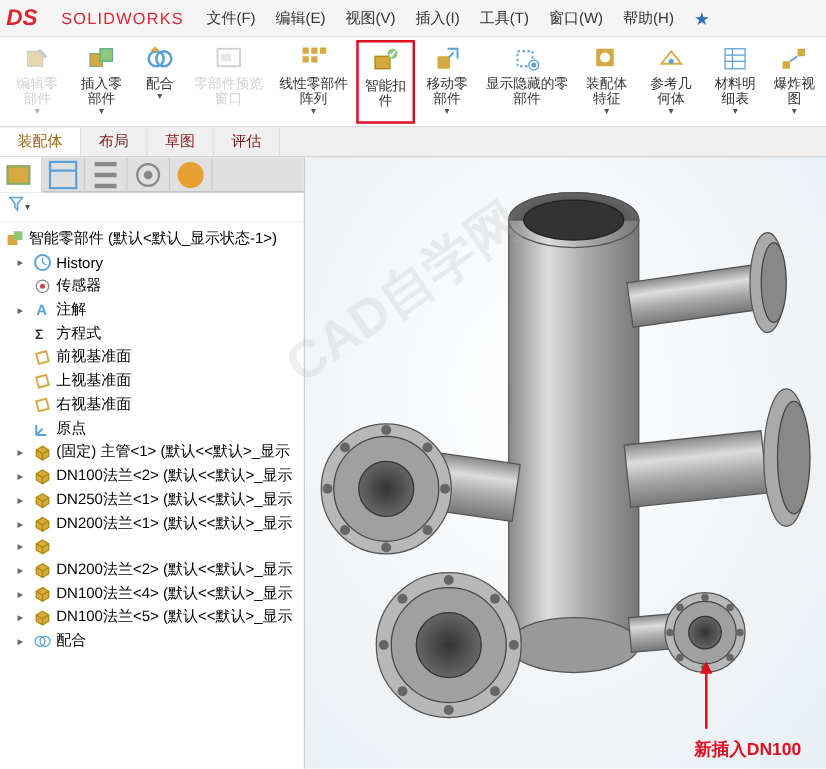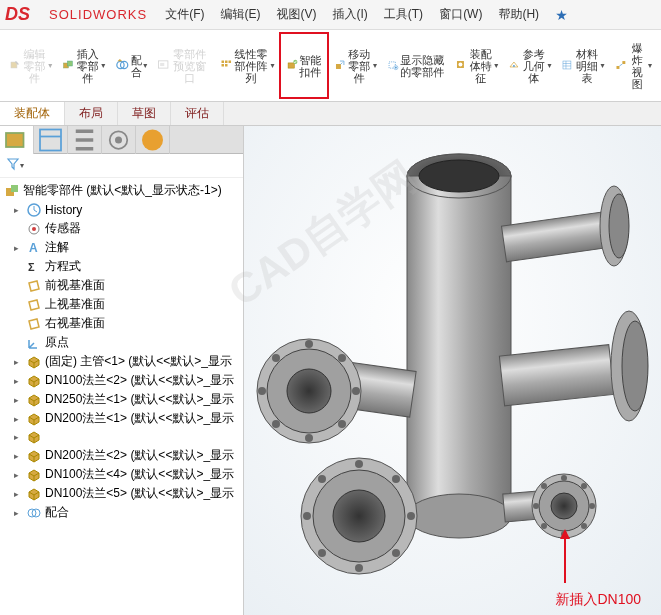--- a/index.html
+++ b/index.html
@@ -4,21 +4,21 @@
 <style>
 *{margin:0;padding:0;box-sizing:border-box;font-family:"Microsoft YaHei",SimSun,sans-serif}
 body{width:661px;height:615px;background:#fff;overflow:hidden;position:relative}
 .menubar{height:30px;background:#f5f5f5;display:flex;align-items:center;padding:0 5px;font-size:12px;border-bottom:1px solid #ddd}
 .logo{display:flex;align-items:center;margin-right:10px}
 .logo-ds{color:#d9272e;font-style:italic;font-weight:bold;font-size:18px;margin-right:19px}
 .logo-text{color:#d9272e;font-weight:normal;letter-spacing:1px;font-size:13px}
 .menu-item{padding:3px 8px;cursor:pointer;color:#333}
 .star{color:#2d6eb5;margin-left:8px;font-size:14px}
 .toolbar{height:72px;background:#fff;display:flex;border-bottom:1px solid #d0d0d0;padding:2px 4px}
-.tool-btn{display:flex;flex-direction:row;align-items:center;justify-content:flex-start;padding:3px 5px;min-width:42px;cursor:pointer;position:relative}
+.tool-btn{display:flex;flex-direction:column;align-items:center;justify-content:flex-start;padding:3px 5px;min-width:42px;cursor:pointer;position:relative}
 .tool-btn.disabled{opacity:0.45}
 .tool-btn.highlighted{border:2px solid #e01020}
 .tool-icon{width:24px;height:24px;margin-bottom:2px;display:flex;align-items:center;justify-content:center}
 .tool-label{font-size:11px;text-align:center;line-height:12px;color:#333}
 .tool-btn.disabled .tool-label{color:#999}
 .dropdown-arrow{font-size:8px;color:#555;line-height:8px}
 .tabbar{height:24px;background:#f0f0f0;display:flex;border-bottom:1px solid #ccc}
 .tab{padding:3px 14px;font-size:12px;color:#7f1d1d;cursor:pointer;border-right:1px solid #ddd}
 .tab.active{background:#fff;color:#a16207}
 .left-panel{position:absolute;left:0;top:126px;width:244px;height:489px;background:#fff;border-right:1px solid #ccc}
@@ -26,21 +26,21 @@
 .panel-tab{width:34px;height:28px;display:flex;align-items:center;justify-content:center;cursor:pointer;border-right:1px solid #ccc}
 .panel-tab.active{background:#fff}
 .filter-bar{height:24px;display:flex;align-items:center;padding:2px 6px;border-bottom:1px solid #eee}
 .tree{padding:2px 0;font-size:12px;overflow:hidden}
 .tree-root{display:flex;align-items:center;padding:2px 4px;font-weight:normal}
 .tree-item{display:flex;align-items:center;padding:1px 4px 1px 14px;cursor:pointer;white-space:nowrap}
 .tree-toggle{width:10px;font-size:9px;color:#666;margin-right:2px}
 .tree-icon{width:16px;height:16px;margin-right:3px;display:inline-flex;align-items:center;justify-content:center;flex-shrink:0}
 .viewport{position:absolute;left:244px;top:126px;right:0;bottom:0;background:radial-gradient(ellipse at 45% 40%,#fff 0%,#e8eef3 100%)}
 .watermark{position:absolute;left:-30px;top:80px;font-size:42px;color:rgba(180,180,180,0.22);transform:rotate(-35deg);font-weight:bold;pointer-events:none}
-.annotation{position:absolute;bottom:6px;right:20px;color:#e01020;font-size:14px;font-weight:normal}
+.annotation{position:absolute;bottom:6px;right:20px;color:#e01020;font-size:14px;font-weight:bold}
 .arrow-line{position:absolute;bottom:32px;right:95px;width:2px;height:48px;background:#e01020}
 .arrow-head{position:absolute;bottom:76px;right:91px;width:0;height:0;border-left:5px solid transparent;border-right:5px solid transparent;border-bottom:10px solid #e01020}
 svg{width:100%;height:100%}
 </style>
 </head>
 <body>
 
 <div class="menubar">
  <div class="logo">
   <span class="logo-ds">DS</span>

